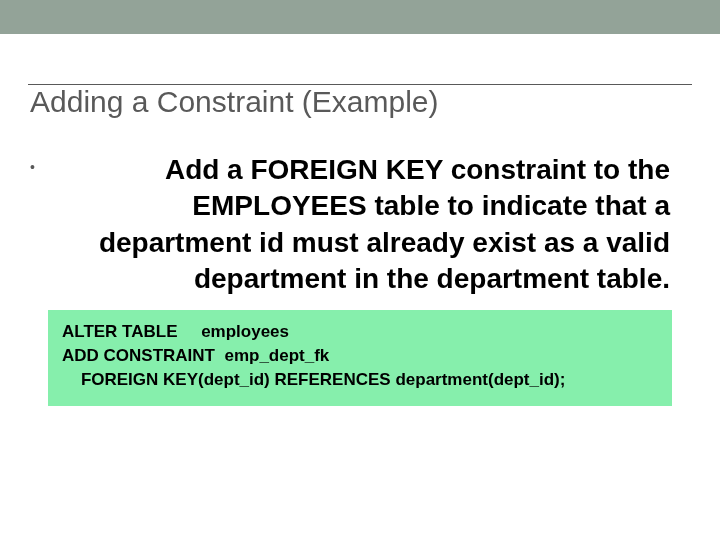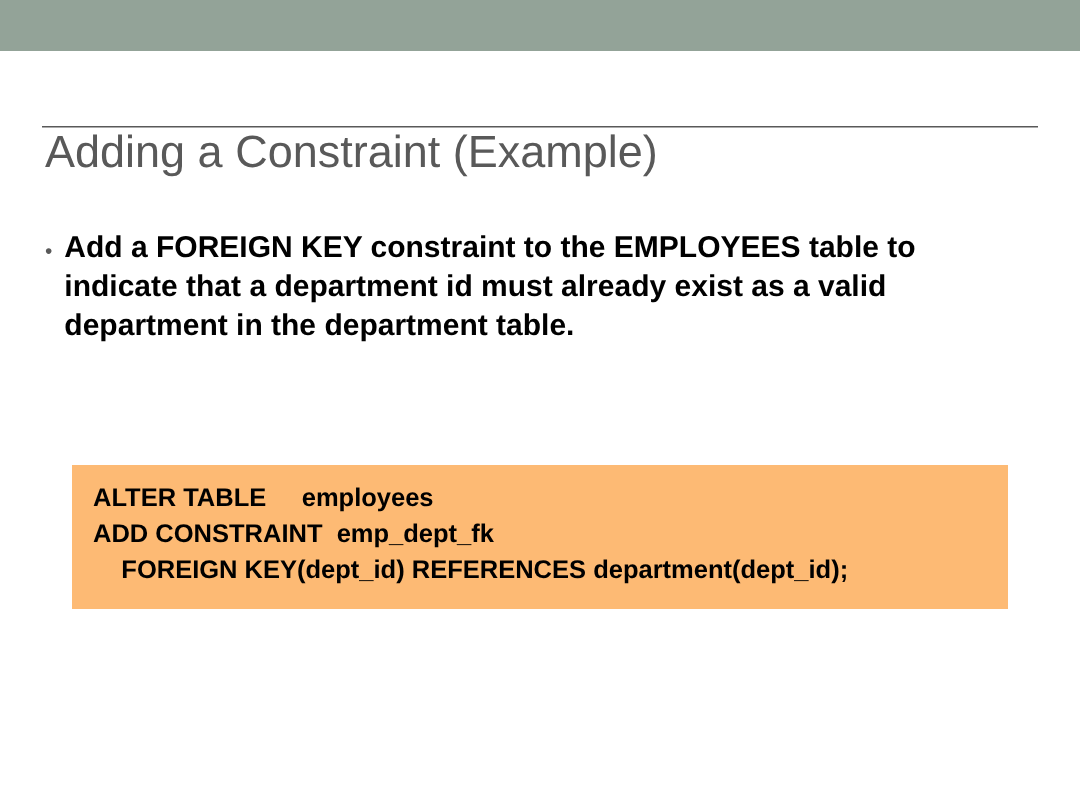--- a/index.html
+++ b/index.html
@@ -52,32 +52,33 @@
     align-items: flex-start;
   }
   .bullet-dot {
     font-size: 14px;
     color: #595959;
     line-height: 26px;
     margin-right: 8px;
     margin-top: 2px;
   }
   .bullet-text {
-    font-size: 20px;
+    font-size: 28px;
     font-weight: 700;
     color: #000000;
     line-height: 1.3;
+    text-align: right;
   }
   .code-box {
     position: absolute;
     left: 48px;
     top: 310px;
     width: 624px;
     height: 96px;
-    background: #fdba74;
+    background: #86efac;
     box-sizing: border-box;
     padding: 10px 14px 10px 14px;
   }
   .code-text {
     font-size: 17px;
     font-weight: 700;
     color: #000000;
     white-space: pre;
     font-family: Arial, Helvetica, sans-serif;
     line-height: 1.4;

